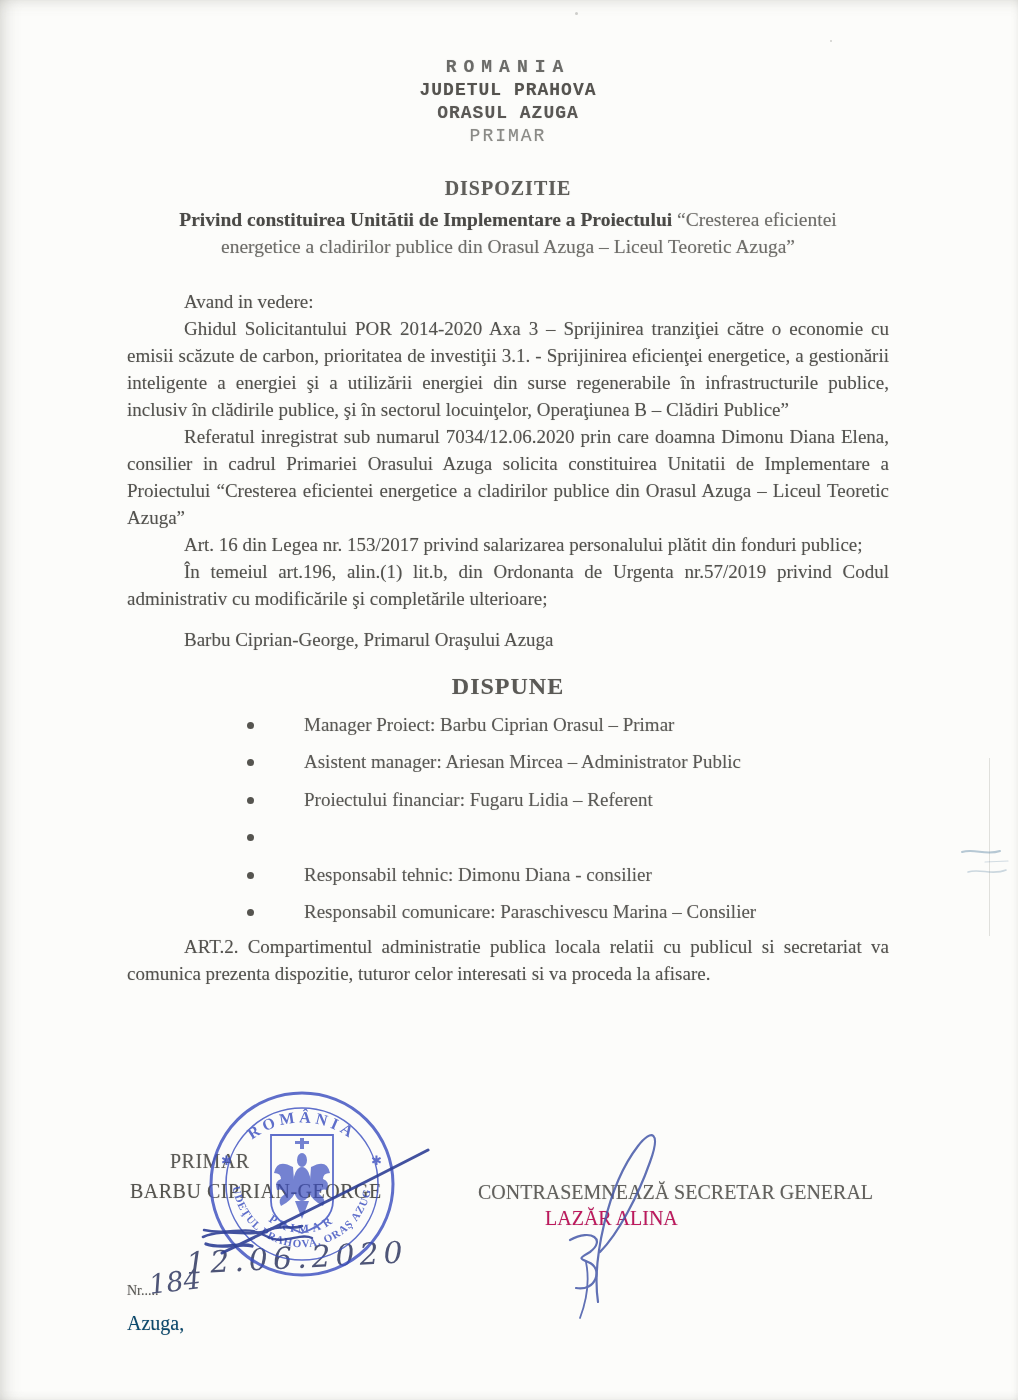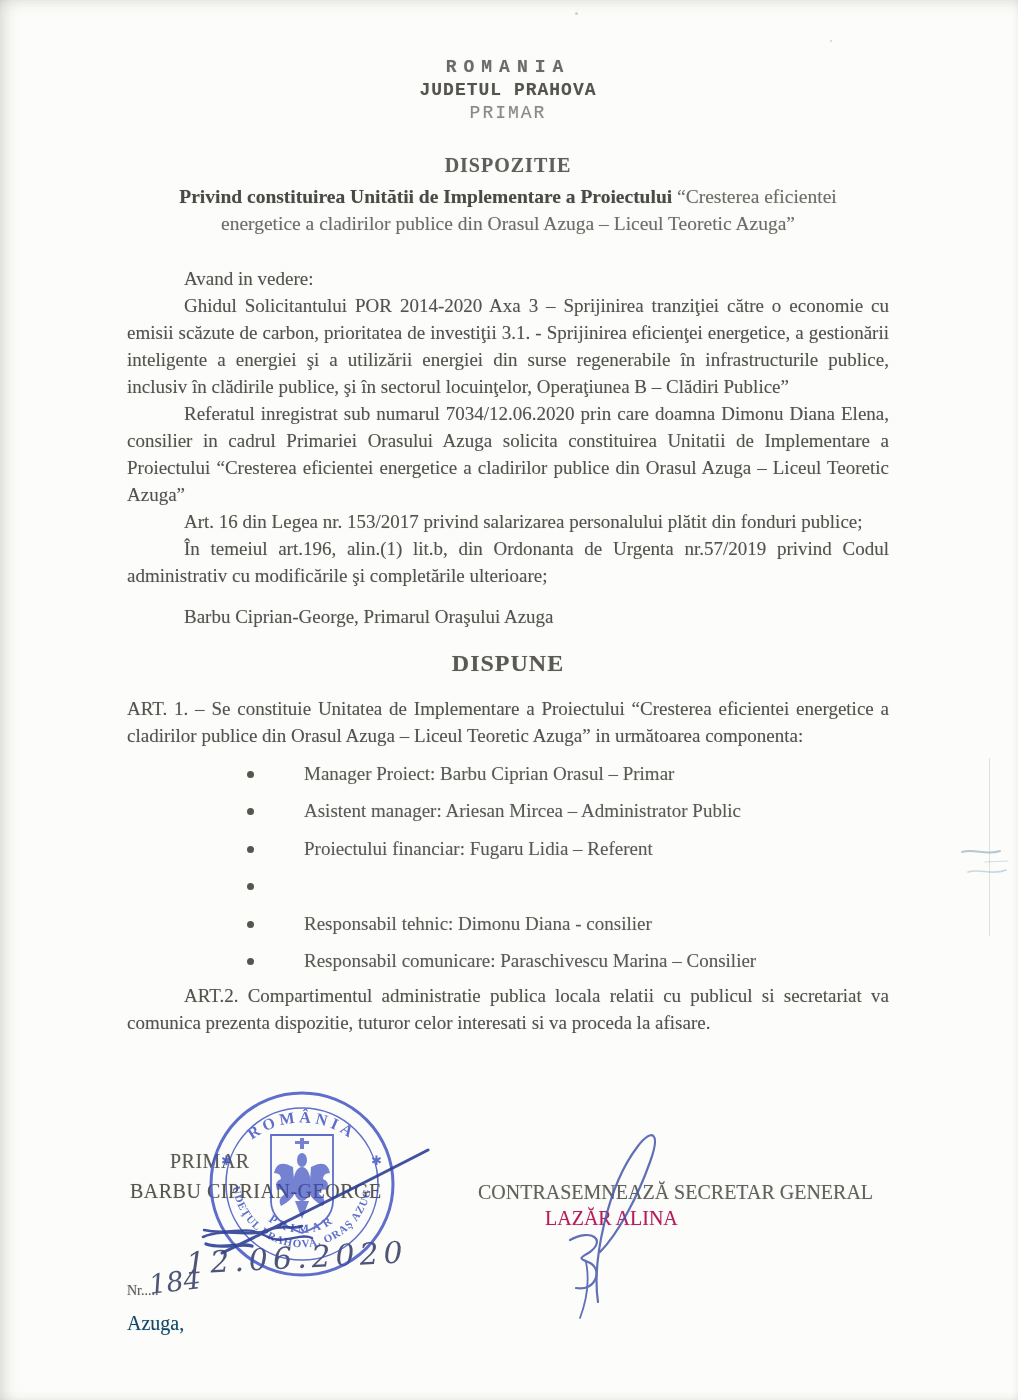--- a/index.html
+++ b/index.html
@@ -56,41 +56,41 @@
 </style>
 </head>
 <body>
 
 <div class="page">
 
   <div class="content">
     <div class="doc-header">
       <div class="h-country">ROMANIA</div>
       <div class="h-county">JUDETUL PRAHOVA</div>
+      <div class="h-city">ORASUL AZUGA</div>
       <div class="h-office">PRIMAR</div>
     </div>
 
     <div class="doc-type">DISPOZITIE</div>
 
     <div class="subject">
       <div><span class="b">Privind constituirea Unitătii de Implementare a Proiectului</span> <span>“Cresterea eficientei</span></div>
       <div>energetice a cladirilor publice din Orasul Azuga – Liceul Teoretic Azuga”</div>
     </div>
 
     <div class="body-text">
       <p class="indent">Avand in vedere:</p>
       <p class="indent just">Ghidul Solicitantului POR 2014-2020 Axa 3 – Sprijinirea tranziţiei către o economie cu emisii scăzute de carbon, prioritatea de investiţii 3.1. - Sprijinirea eficienţei energetice, a gestionării inteligente a energiei şi a utilizării energiei din surse regenerabile în infrastructurile publice, inclusiv în clădirile publice, şi în sectorul locuinţelor, Operaţiunea B – Clădiri Publice”</p>
       <p class="indent just">Referatul inregistrat sub numarul 7034/12.06.2020 prin care doamna Dimonu Diana Elena, consilier in cadrul Primariei Orasului Azuga solicita constituirea Unitatii de Implementare a Proiectului “Cresterea eficientei energetice a cladirilor publice din Orasul Azuga – Liceul Teoretic Azuga”</p>
       <p class="indent just">Art. 16 din Legea nr. 153/2017 privind salarizarea personalului plătit din fonduri publice;</p>
       <p class="indent just">În temeiul art.196, alin.(1) lit.b, din Ordonanta de Urgenta nr.57/2019 privind Codul administrativ cu modificările şi completările ulterioare;</p>
       <p class="indent issuer">Barbu Ciprian-George, Primarul Oraşului Azuga</p>
 
       <div class="dispune">DISPUNE</div>
 
-      <p class="just art1">ART. 1. – Se constituie Unitatea de Implementare a Proiectului “Cresterea eficientei energetice a cladirilor publice din Orasul Azuga – Liceul Teoretic Azuga” in următoarea componenta:</p>
 
       <ul class="team">
         <li><span class="dot"></span><span>Manager Proiect: Barbu Ciprian Orasul – Primar</span></li>
         <li><span class="dot"></span><span>Asistent manager: Ariesan Mircea – Administrator Public</span></li>
         <li><span class="dot"></span><span>Proiectului financiar: Fugaru Lidia – Referent</span></li>
         <li><span class="dot"></span></li>
         <li><span class="dot"></span><span>Responsabil tehnic: Dimonu Diana - consilier</span></li>
         <li><span class="dot"></span><span>Responsabil comunicare: Paraschivescu Marina – Consilier</span></li>
       </ul>
 

